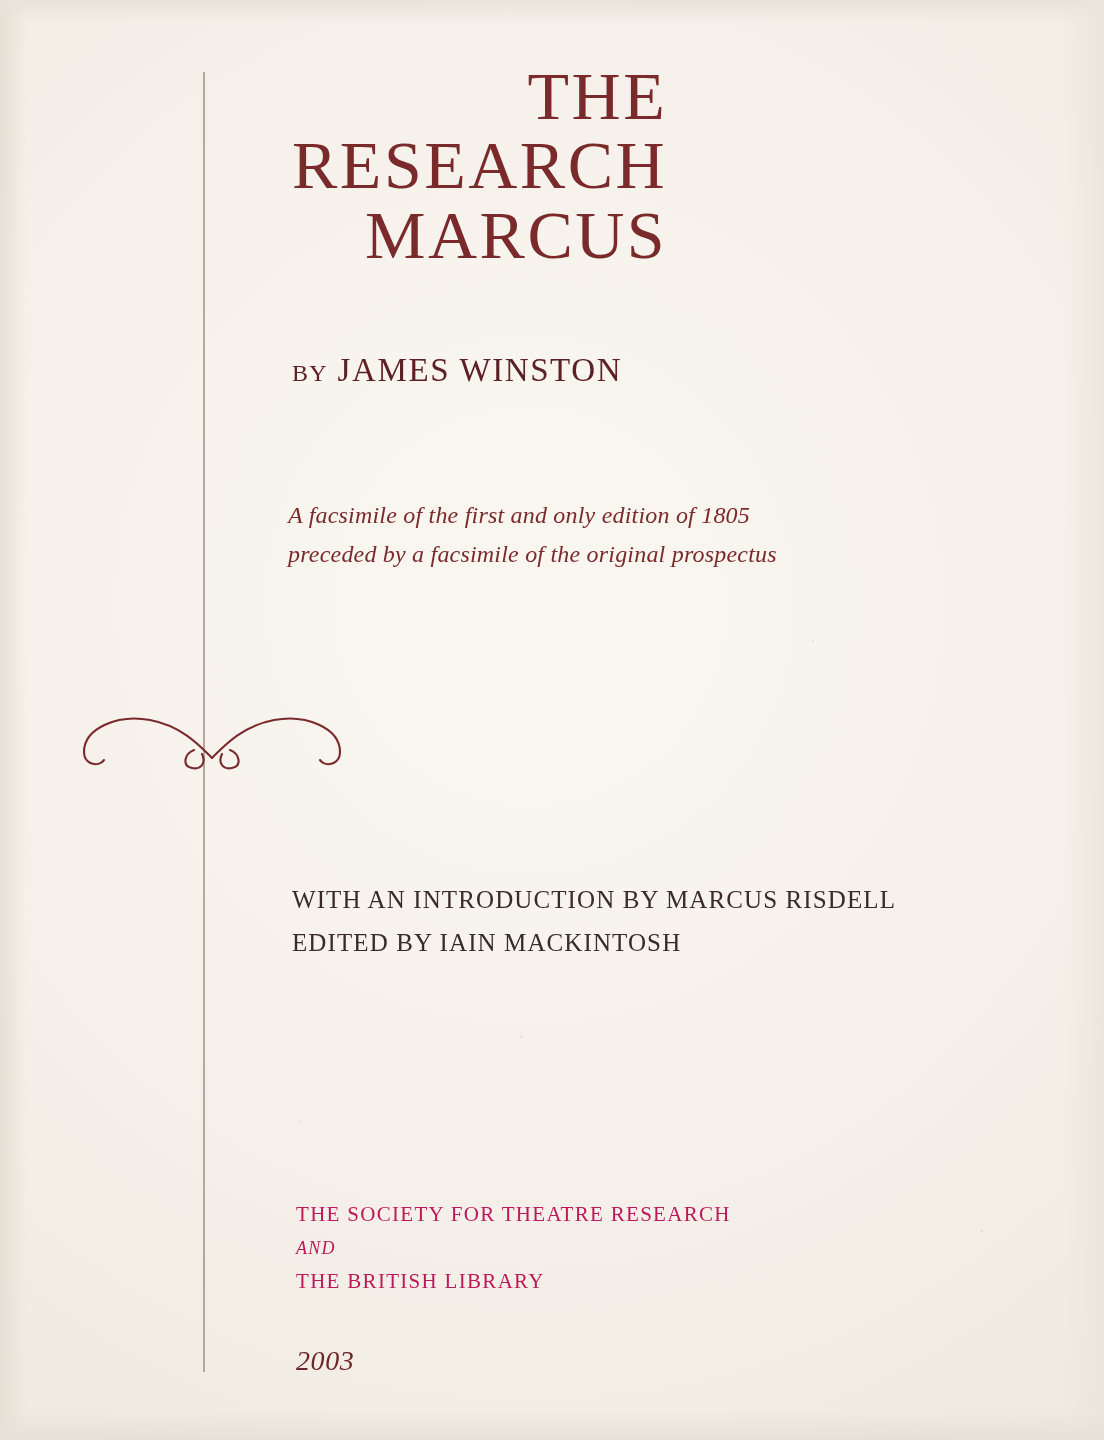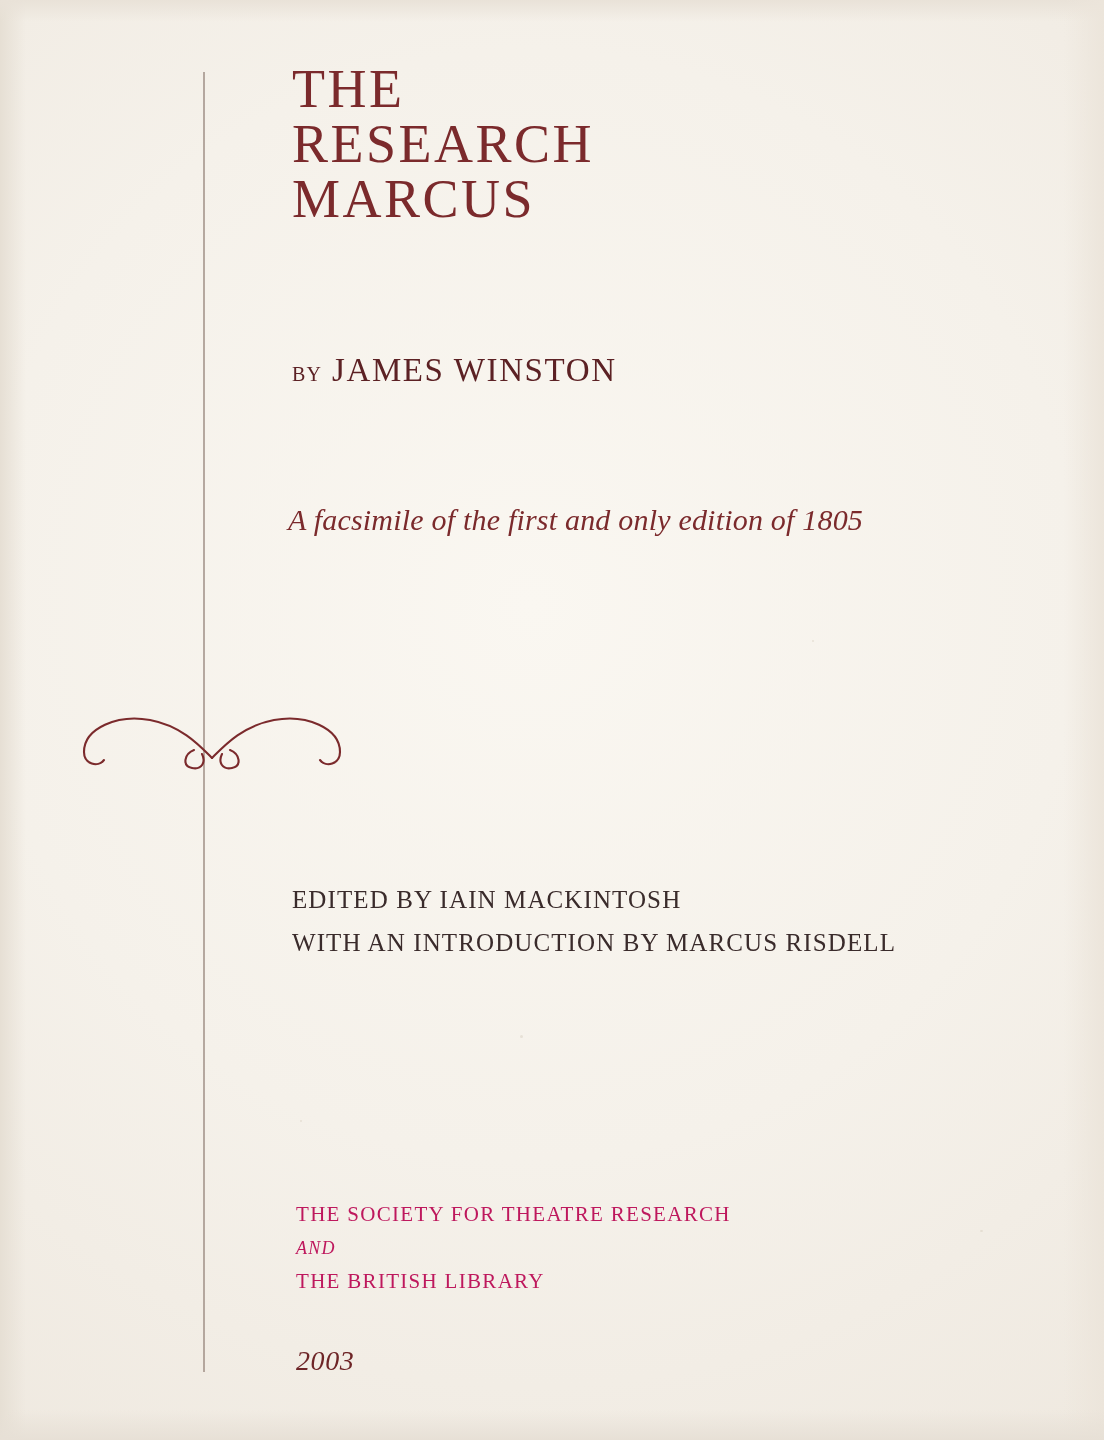--- a/index.html
+++ b/index.html
@@ -59,45 +59,46 @@
     opacity: 0.75;
   }
 
   
   .title {
     position: absolute;
     left: 292px;
     top: 62px;
     color: #7b2a2c;
     font-family: "Liberation Serif", serif;
-    font-size: 54px;
+    font-size: 68px;
     line-height: 1.02;
     letter-spacing: 2.5px;
     font-weight: 400;
+    text-align: right;
   }
   .title-line { display: block; white-space: nowrap; }
 
   .byline {
     position: absolute;
     left: 292px;
     top: 352px;
     color: #5c2124;
     font-size: 33px;
     letter-spacing: 1.6px;
     white-space: nowrap;
   }
-  .byline .small { font-size: 20px; letter-spacing: 1.2px; }
+  .byline .small { font-size: 24px; letter-spacing: 1.2px; }
 
   .subtitle {
     position: absolute;
     left: 288px;
     top: 496px;
     color: #7b2a2c;
     font-style: italic;
-    font-size: 30px;
+    font-size: 24px;
     line-height: 1.62;
     letter-spacing: 0.2px;
   }
   .subtitle span { display: block; white-space: nowrap; }
 
   
   .ornament {
     position: absolute;
     left: 78px;
     top: 688px;
@@ -165,38 +166,39 @@
     <span class="title-line">MARCUS</span>
   </div>
 
   <div class="byline">
     <span class="small">BY</span>
     <span>JAMES WINSTON</span>
   </div>
 
   <div class="subtitle">
     <span>A facsimile of the first and only edition of 1805</span>
+    <span>preceded by a facsimile of the original prospectus</span>
   </div>
 
   <div class="ornament">
     <svg viewBox="0 0 270 90" width="270" height="90" aria-hidden="true">
       <g fill="none" stroke="#7b2a2c" stroke-width="2.1" stroke-linecap="round">
         <path d="M6 64 C6 40, 40 26, 72 32 C104 38, 122 58, 134 70"></path>
         <path d="M134 70 C146 58, 164 38, 196 32 C228 26, 262 40, 262 64"></path>
         <path d="M6 64 C6 76, 20 80, 26 72"></path>
         <path d="M262 64 C262 76, 248 80, 242 72"></path>
         <path d="M116 62 C106 66, 104 78, 114 80 C124 82, 128 74, 124 66"></path>
         <path d="M152 62 C162 66, 164 78, 154 80 C144 82, 140 74, 144 66"></path>
       </g>
     </svg>
   </div>
 
   <div class="editors">
+    <span>WITH AN INTRODUCTION BY MARCUS RISDELL</span>
     <span>EDITED BY IAIN MACKINTOSH</span>
-    <span>WITH AN INTRODUCTION BY MARCUS RISDELL</span>
   </div>
 
   <div class="publisher">
     <span class="pub-line">THE SOCIETY FOR THEATRE RESEARCH</span>
     <span class="pub-and">AND</span>
     <span class="pub-line">THE BRITISH LIBRARY</span>
   </div>
 
   <div class="year">2003</div>
 

